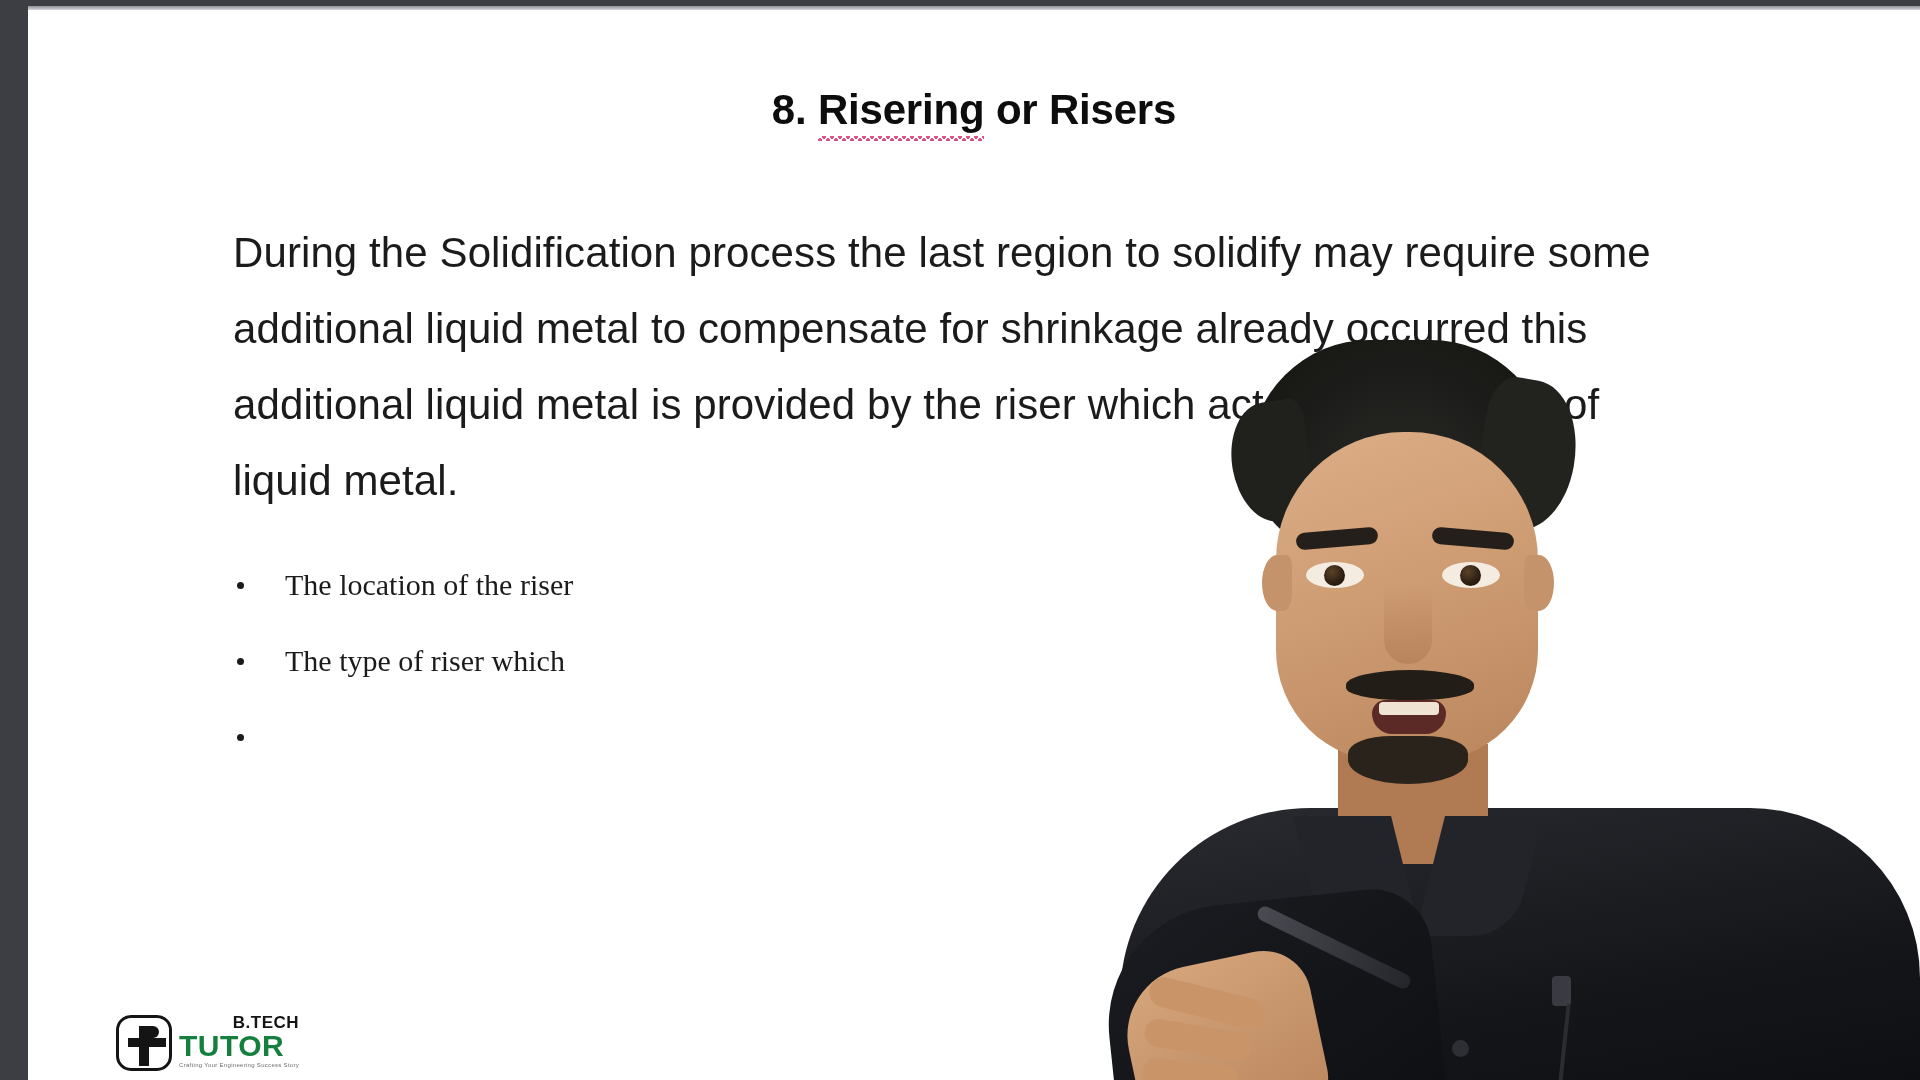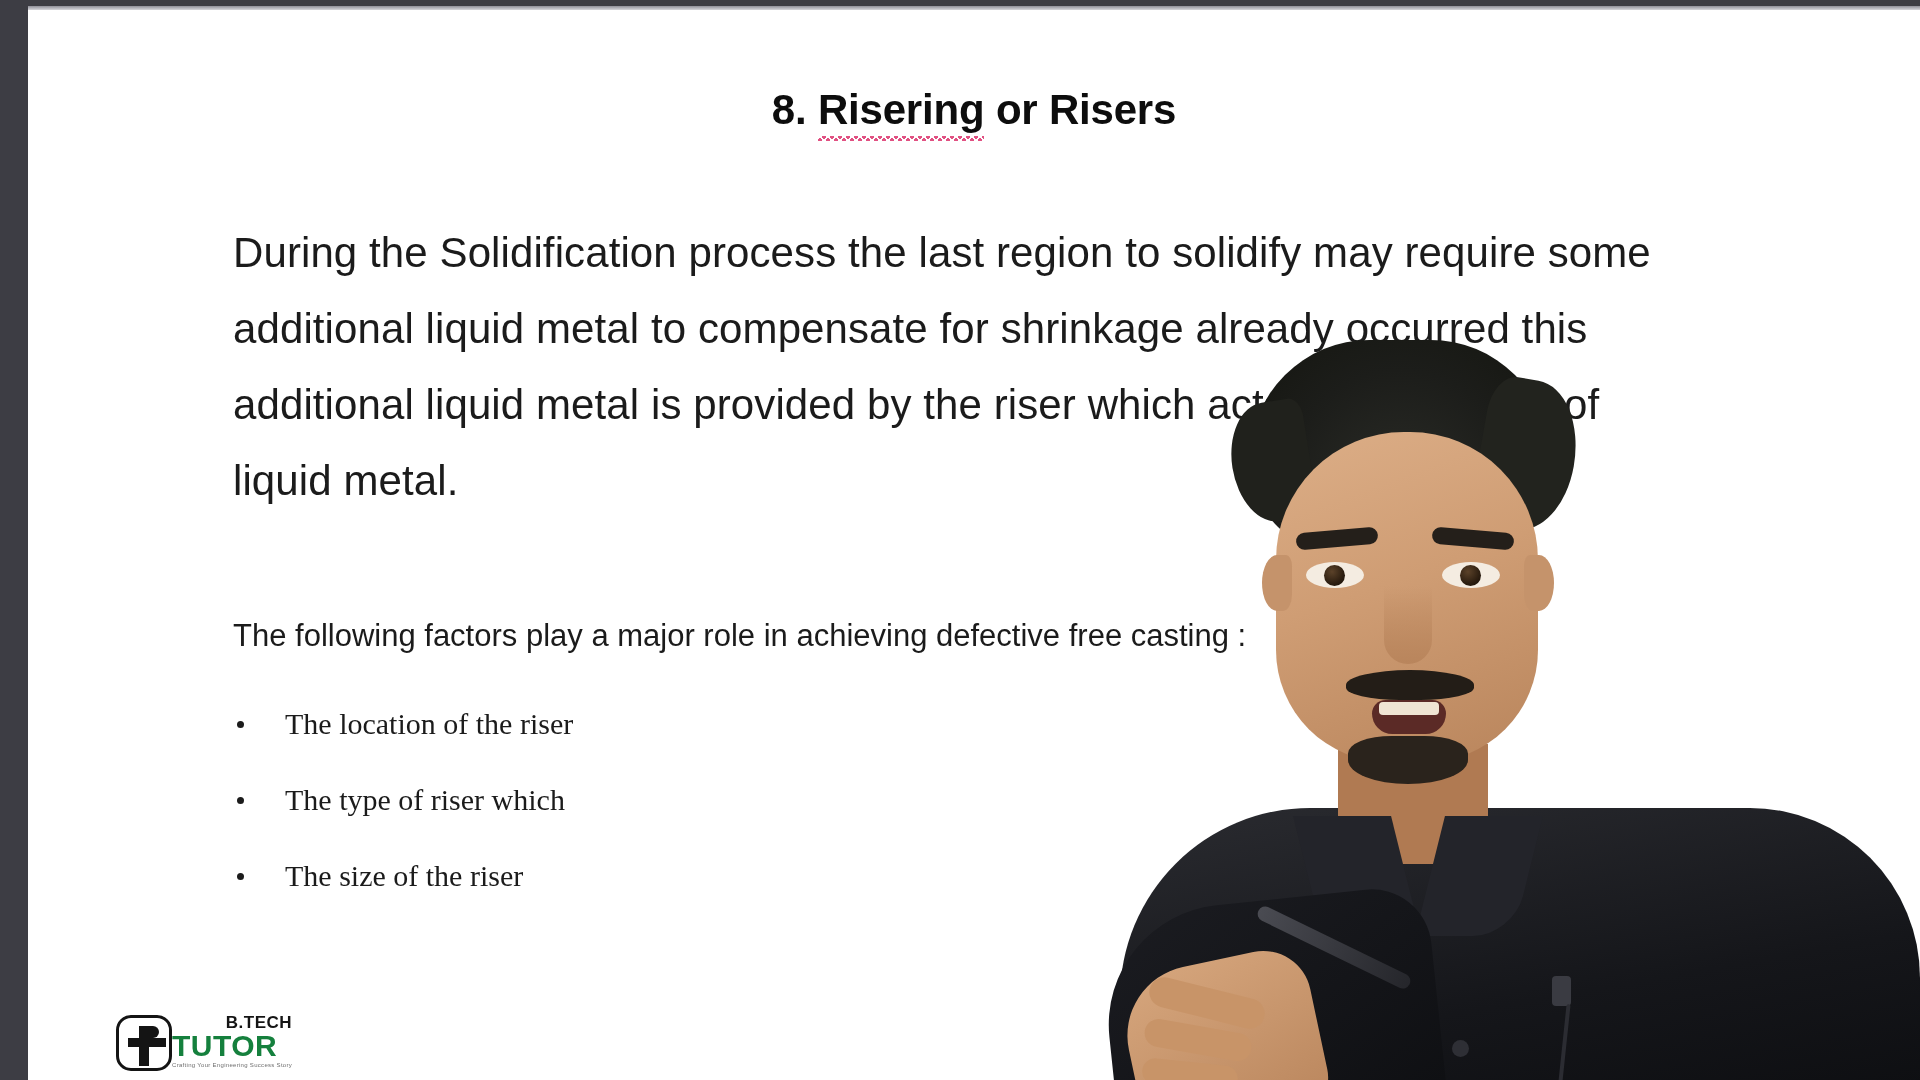--- a/index.html
+++ b/index.html
@@ -119,21 +119,21 @@
     background: #1b1b1b;
   }
 
   
   #brand-logo {
     position: absolute;
     left: 88px;
     bottom: 8px;
     display: flex;
     align-items: center;
-    gap: 0;
+    gap: 7px;
   }
   #logo-mark {
     width: 56px;
     height: 56px;
     border: 3px solid #141414;
     border-radius: 15px;
     position: relative;
     flex: none;
     background: #fff;
   }
@@ -394,34 +394,32 @@
 
     <div id="slide-title">
       <span>8.</span>
       <span class="spell-error">Risering</span><span> or Risers</span>
     </div>
 
     <div id="slide-body">
 
       <p class="para" id="intro-paragraph">During the Solidification process the last region to solidify may require some additional liquid metal to compensate for shrinkage already occurred this additional liquid metal is provided by the riser which acts as a reservoir of liquid metal.</p>
 
-      <p id="factors-line">The following factors play a major role in achieving defective free casting :</p>
 
       <ul id="factor-list">
         <li>
           <span class="bullet-dot"></span>
           <span>The location of the riser</span>
         </li>
         <li>
           <span class="bullet-dot"></span>
           <span>The type of riser which</span>
         </li>
         <li>
           <span class="bullet-dot"></span>
-          <span>The size of the riser</span>
         </li>
       </ul>
     </div>
 
     <div id="presenter-overlay">
       <div id="presenter-figure">
         <div class="hair"></div>
         <div class="hair-tuft-l"></div>
         <div class="hair-tuft-r"></div>
         <div class="torso"></div>

